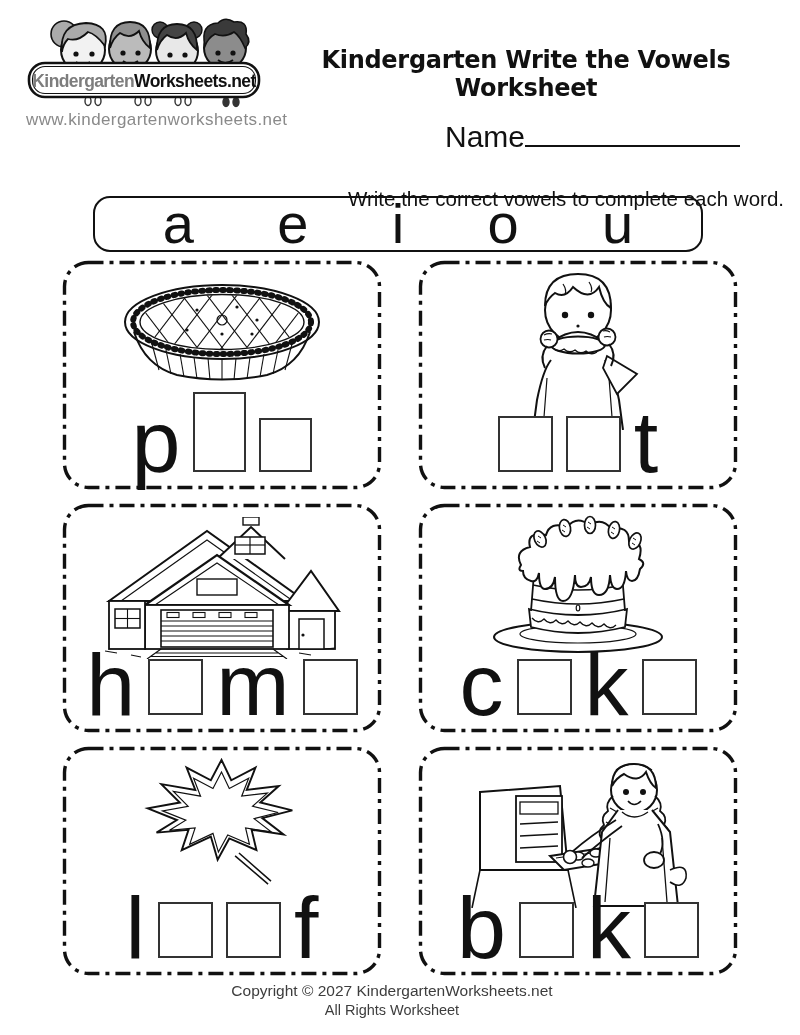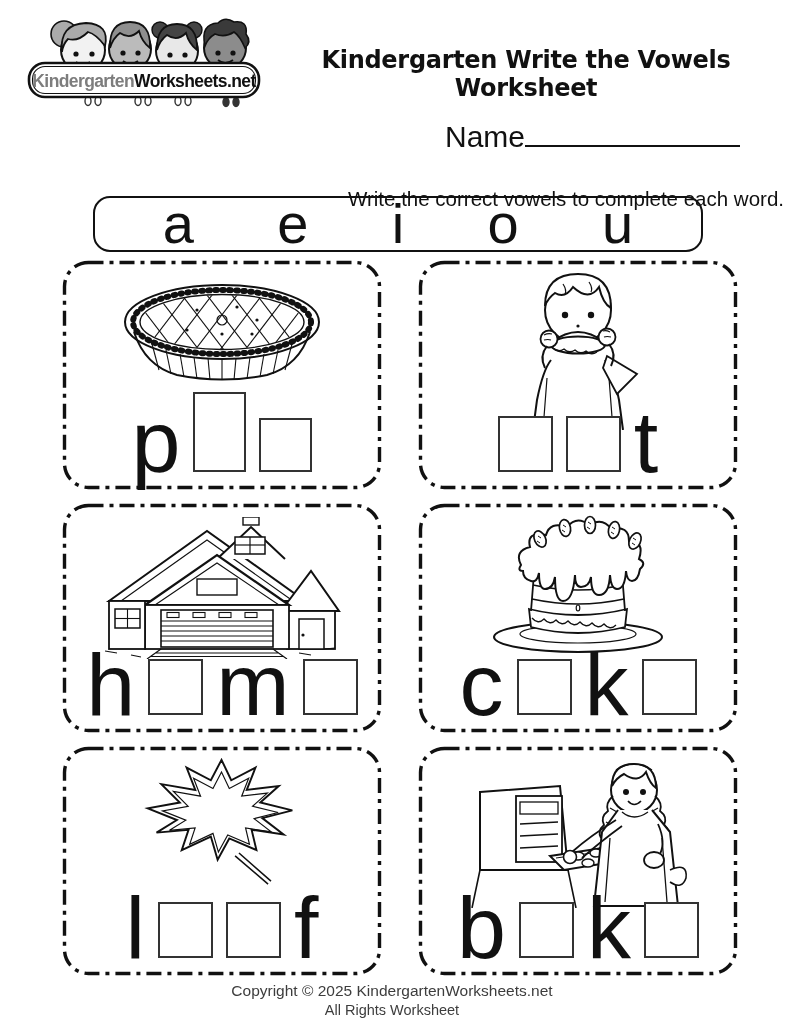--- a/index.html
+++ b/index.html
@@ -89,20 +89,21 @@
         <ellipse cx="152" cy="89" rx="3" ry="4.5"></ellipse>
           <ellipse cx="162" cy="89" rx="3" ry="4.5"></ellipse>
         <ellipse cx="200" cy="90" rx="3" ry="4.5" fill="#333"></ellipse>
           <ellipse cx="210" cy="90" rx="3" ry="4.5" fill="#333"></ellipse>
       </g>
 
       <rect x="3" y="51" width="230" height="34" rx="16" fill="#fff" stroke="#111" stroke-width="2.6"></rect>
       <rect x="6.5" y="54.5" width="223" height="27" rx="12.5" fill="none" stroke="#111" stroke-width="1.1"></rect>
       <text x="118" y="75" text-anchor="middle" font-family="Liberation Sans, sans-serif" font-size="17.5" font-weight="bold" letter-spacing="-0.6"><tspan fill="#7d7d7d">Kindergarten</tspan><tspan fill="#111">Worksheets.net</tspan></text>
     </svg>
+    <div class="site-url">www.kindergartenworksheets.net</div>
   </div>
 
   <h1 class="title">Kindergarten Write the Vowels Worksheet</h1>
 
   <div class="name-line">
     <span>Name</span><span class="name-underline"></span>
   </div>
 
   <p class="instruction">Write the correct vowels to complete each word.</p>
 
@@ -368,17 +369,17 @@
         <span class="word-letter">b</span>
         <div class="blank"></div>
         <span class="word-letter">k</span>
         <div class="blank"></div>
       </div>
     </div>
 
   </div>
 
   <div class="footer">
-    <div class="l1">Copyright © 2025 KindergartenWorksheets.net</div>
+    <div class="l1">Copyright © 2027 KindergartenWorksheets.net</div>
     <div class="l2">All Rights Worksheet</div>
   </div>
 
 </div>
 
 </body></html>

